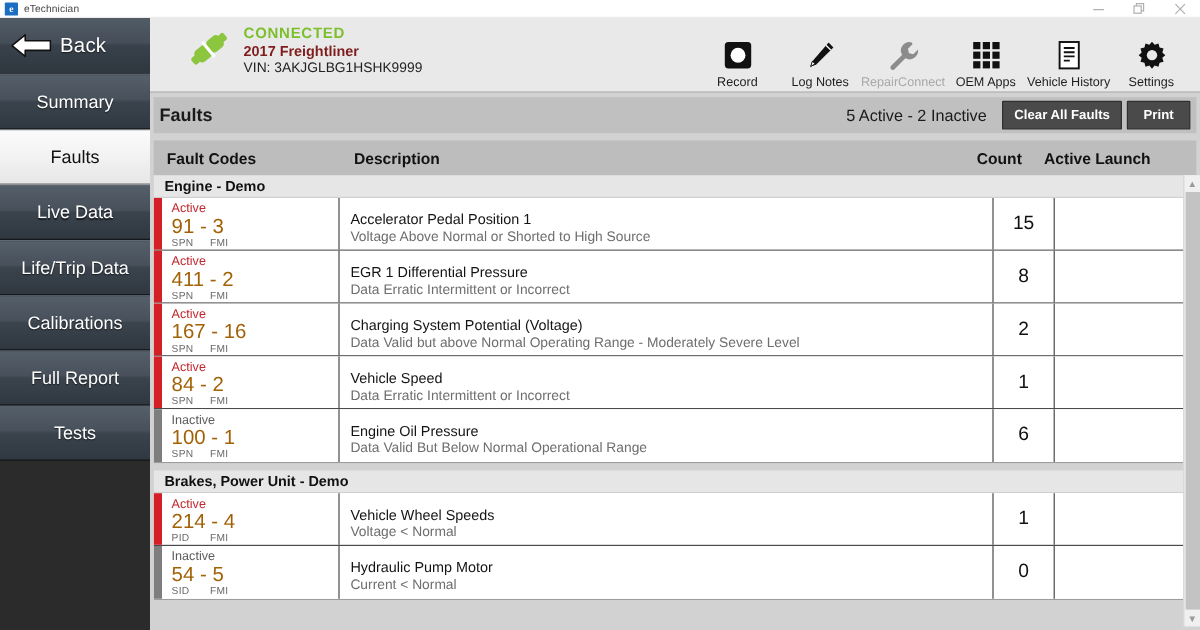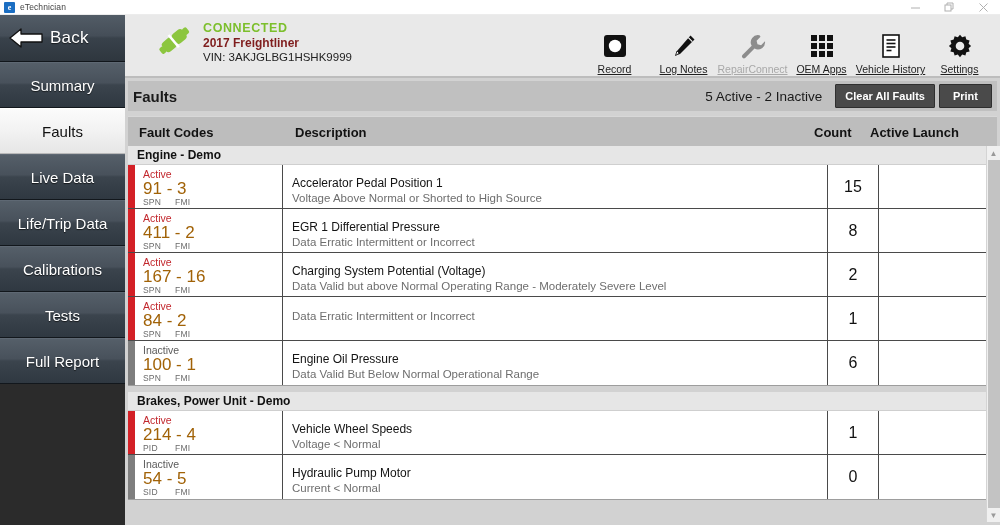--- a/index.html
+++ b/index.html
@@ -54,21 +54,21 @@
   .conn-text { margin-left:8px; margin-top:2px; }
   .conn-status { font-size:12.5px; font-weight:bold; letter-spacing:0.6px; }
   .conn-vehicle { font-size:12px; font-weight:bold; color:#7f1d1d; margin-top:1px; }
   .conn-vin { font-size:11.5px; color:#222; margin-top:1px; }
 
   .toolbar { position:absolute; right:6px; top:16px; display:flex; align-items:flex-start; }
   .tool {
     width:69px; display:flex; flex-direction:column; align-items:center; cursor:pointer;
   }
   .tool .glyph { height:30px; display:flex; align-items:center; justify-content:center; }
-  .tool .tlabel { font-size:10.5px; color:#1e1e1e; margin-top:2px; white-space:nowrap;text-decoration:underline; }
+  .tool .tlabel { font-size:10.5px; color:#1e1e1e; margin-top:2px; white-space:nowrap; }
   .tool.disabled .tlabel { color:#a8a8a8; }
 
   
   .sidebar {
     position:absolute; left:0; top:62px; width:125px; height:463px; background:#2b2b2b;
   }
   .nav-item {
     height:46px; display:flex; align-items:center; justify-content:center;
     background:linear-gradient(to bottom,#555f69 0%,#48515b 45%,#3b444d 50%,#2f3841 100%);
     border-bottom:1px solid #12171c; border-top:1px solid #5e6873;
@@ -304,24 +304,24 @@
     <div class="nav-item">
         <span>Live Data</span>
       </div>
     <div class="nav-item">
         <span>Life/Trip Data</span>
       </div>
     <div class="nav-item">
         <span>Calibrations</span>
       </div>
     <div class="nav-item">
+        <span>Full Report</span>
+      </div>
+    <div class="nav-item">
         <span>Tests</span>
-      </div>
-    <div class="nav-item">
-        <span>Full Report</span>
       </div>
   </div>
 
   <div class="content">
 
     <div class="faults-bar">
       <span class="faults-title">Faults</span>
       <span class="faults-counts">5 Active - 2 Inactive</span>
       <button class="gbtn">Clear All Faults</button>
       <button class="gbtn print">Print</button>
@@ -405,20 +405,21 @@
             <div class="code-inner">
               <div class="status-text active">Active</div>
               <div class="code-num">84 - 2</div>
               <div class="code-abbrs">
                 <span class="a1">SPN</span>
                 <span>FMI</span>
               </div>
             </div>
           </div>
           <div class="cell-desc">
+            <div class="desc-title">Vehicle Speed</div>
             <div class="desc-sub">Data Erratic Intermittent or Incorrect</div>
           </div>
           <div class="cell-count">1</div>
           <div class="cell-quick"></div>
         </div>
 
         <div class="row">
           <div class="cell-code">
             <div class="statusbar inactive"></div>
             <div class="code-inner">

